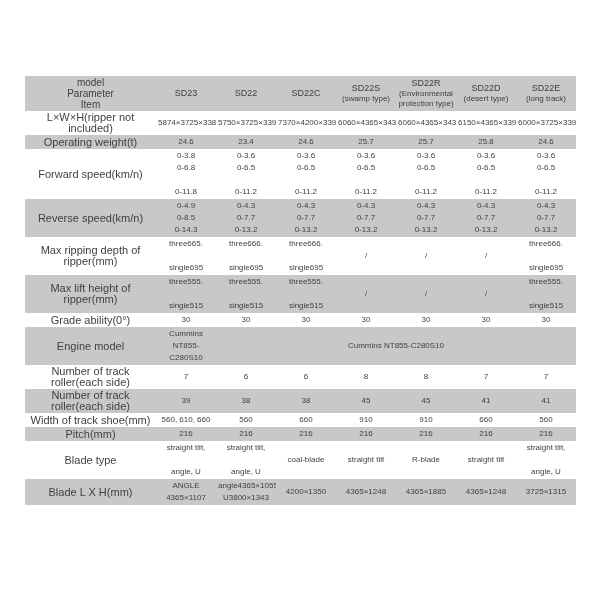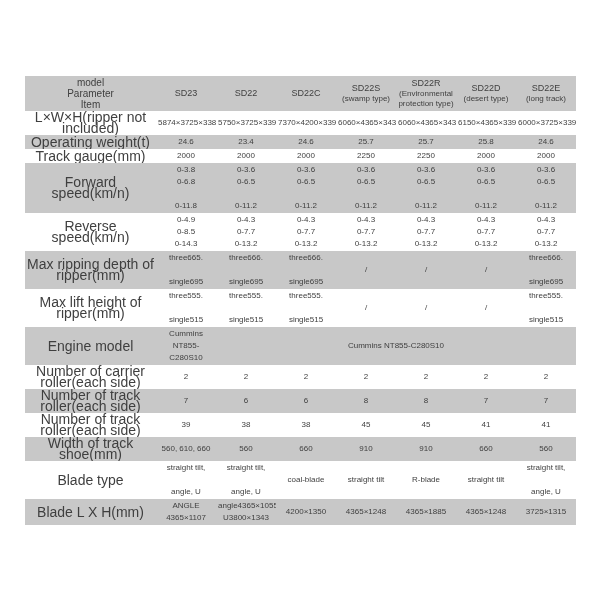--- a/index.html
+++ b/index.html
@@ -46,21 +46,21 @@
   }
   .model-name {
     font-size: 9px;
     line-height: 11px;
   }
   .model-sub {
     font-size: 8px;
     line-height: 10px;
   }
   td.param {
-    font-size: 14px;
+    font-size: 11px;
     line-height: 11px;
   }
   td.val {
     font-size: 8px;
     line-height: 12px;
     white-space: pre-line;
   }
 </style>
 </head>
 <body>
@@ -129,30 +129,20 @@
             <td class="param">Operating weight(t)</td>
             <td class="val">24.6</td>
             <td class="val">23.4</td>
             <td class="val">24.6</td>
             <td class="val">25.7</td>
             <td class="val">25.7</td>
             <td class="val">25.8</td>
             <td class="val">24.6</td>
           </tr>
           <tr>
-            <td class="param">Track gauge(mm)</td>
-            <td class="val">2000</td>
-            <td class="val">2000</td>
-            <td class="val">2000</td>
-            <td class="val">2250</td>
-            <td class="val">2250</td>
-            <td class="val">2000</td>
-            <td class="val">2000</td>
-          </tr>
-          <tr>
             <td class="param">Forward speed(km/n)</td>
             <td class="val">0-3.8
 0-6.8
 
 0-11.8</td>
             <td class="val">0-3.6
 0-6.5
 
 0-11.2</td>
             <td class="val">0-3.6
@@ -230,34 +220,34 @@
 
 single515</td>
             <td class="val">/</td>
             <td class="val">/</td>
             <td class="val">/</td>
             <td class="val">three555.
 
 single515</td>
           </tr>
           <tr>
+            <td class="param">Grade ability(0°)</td>
+            <td class="val">30</td>
+            <td class="val">30</td>
+            <td class="val">30</td>
+            <td class="val">30</td>
+            <td class="val">30</td>
+            <td class="val">30</td>
+            <td class="val">30</td>
+          </tr>
+          <tr>
             <td class="param">Engine model</td>
             <td class="val">Cummins
 NT855-C280S10</td>
             <td class="val" colspan="6">Cummins NT855-C280S10</td>
-          </tr>
-          <tr>
-            <td class="param">Number of carrier roller(each side)</td>
-            <td class="val">2</td>
-            <td class="val">2</td>
-            <td class="val">2</td>
-            <td class="val">2</td>
-            <td class="val">2</td>
-            <td class="val">2</td>
-            <td class="val">2</td>
           </tr>
           <tr>
             <td class="param">Number of track roller(each side)</td>
             <td class="val">7</td>
             <td class="val">6</td>
             <td class="val">6</td>
             <td class="val">8</td>
             <td class="val">8</td>
             <td class="val">7</td>
             <td class="val">7</td>
@@ -274,20 +264,30 @@
           </tr>
           <tr>
             <td class="param">Width of track shoe(mm)</td>
             <td class="val">560, 610, 660</td>
             <td class="val">560</td>
             <td class="val">660</td>
             <td class="val">910</td>
             <td class="val">910</td>
             <td class="val">660</td>
             <td class="val">560</td>
+          </tr>
+          <tr>
+            <td class="param">Pitch(mm)</td>
+            <td class="val">216</td>
+            <td class="val">216</td>
+            <td class="val">216</td>
+            <td class="val">216</td>
+            <td class="val">216</td>
+            <td class="val">216</td>
+            <td class="val">216</td>
           </tr>
           <tr>
             <td class="param">Blade type</td>
             <td class="val">straight tilt,
 
 angle, U</td>
             <td class="val">straight tilt,
 
 angle, U</td>
             <td class="val">coal-blade</td>

